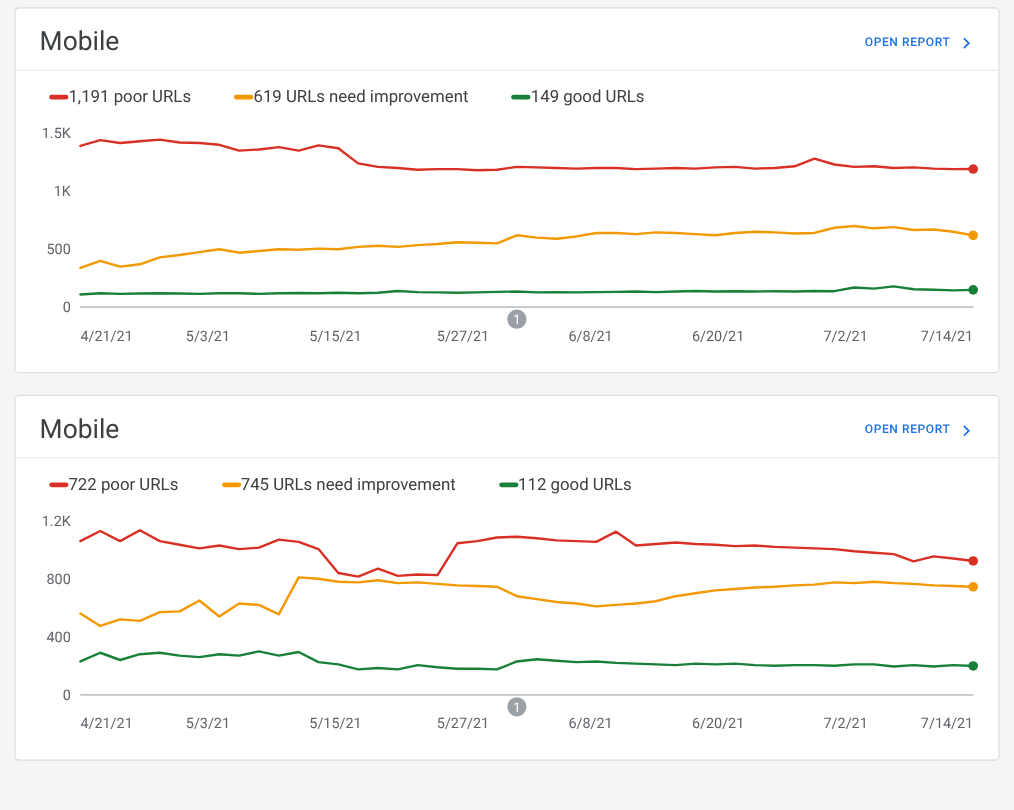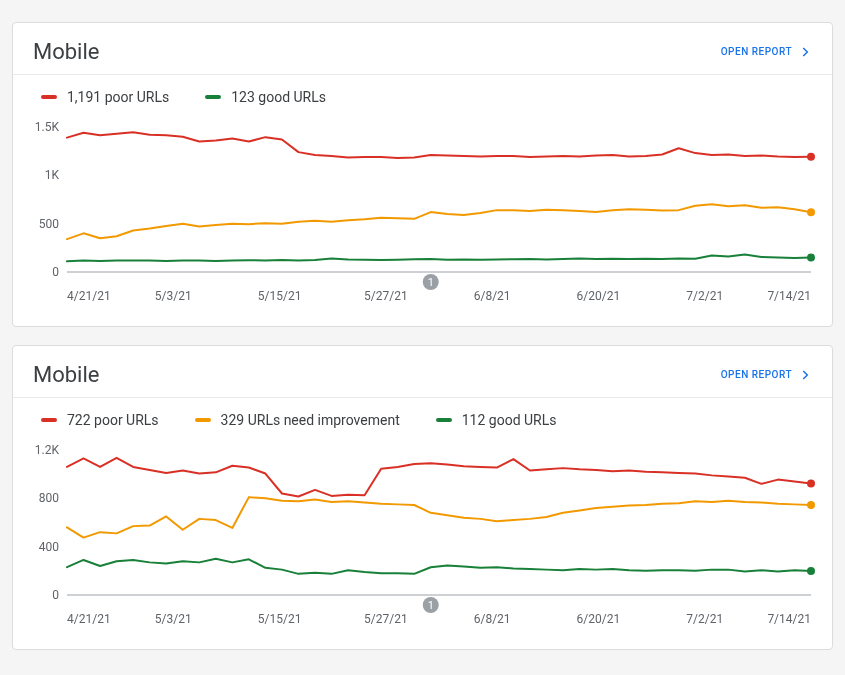--- a/index.html
+++ b/index.html
@@ -1,24 +1,24 @@
 <!DOCTYPE html>
 <html><head>
 <meta charset="utf-8">
 <style>
   html,body{margin:0;padding:0;background:#f5f5f5;font-family:Roboto,Arial,sans-serif;color:#202124;}
-  .page{width:845px;height:675px;box-sizing:border-box;padding:22px 12px 12px;}
+  .page{width:845px;height:675px;box-sizing:border-box;padding:6px 12px 12px;}
   .card{background:#fff;border:1px solid #dadce0;border-radius:4px;margin-bottom:18px;}
   .card-head{display:flex;align-items:center;justify-content:space-between;padding:16px 20px 10px;}
   .card-title{font-size:22px;font-weight:400;color:#3c4043;}
   .open-report{display:flex;align-items:center;gap:6px;color:#1a73e8;font-size:10px;font-weight:500;letter-spacing:.5px;cursor:pointer;}
   .open-report .chev{width:14px;height:14px;display:inline-block;}
   .hr{height:1px;background:#e8eaed;margin:0;}
   .legend{display:flex;gap:36px;padding:14px 28px 6px;}
-  .leg{display:flex;align-items:center;gap:10px;font-size:14px;color:#3c4043;}
+  .leg{display:flex;align-items:center;font-size:14px;color:#3c4043;}
   .swatch{width:16px;height:4px;border-radius:2px;display:inline-block;}
   .sw-red{background:#d93025;}
   .sw-amb{background:#f29900;}
   .sw-grn{background:#188038;}
   .chart-wrap{position:relative;padding:6px 14px 14px;}
   svg{display:block;}
 </style>
 </head>
 <body>
 <div class="page">
@@ -35,22 +35,26 @@
       </span>
     </div>
   </div>
   <div class="hr"></div>
   <div class="legend">
     <div class="leg">
           <span class="swatch sw-red"></span>
           <span>1,191 poor URLs</span>
         </div>
     <div class="leg">
+          <span class="swatch sw-amb"></span>
+          <span>619 URLs need improvement</span>
+        </div>
+    <div class="leg">
           <span class="swatch sw-grn"></span>
-          <span>123 good URLs</span>
+          <span>149 good URLs</span>
         </div>
   </div>
   <div class="chart-wrap">
     <svg id="chart-mobile" width="800" height="195">
           <line x1="40" x2="784" y1="155" y2="155" stroke="#bdc1c6" stroke-width="1"></line>
           <text x="32" y="159" text-anchor="end" font-size="12" fill="#5f6368">0</text>
           <line x1="40" x2="784" y1="106.66666666666667" y2="106.66666666666667" stroke="transparent" stroke-width="1"></line>
           <text x="32" y="110.66666666666667" text-anchor="end" font-size="12" fill="#5f6368">500</text>
           <line x1="40" x2="784" y1="58.333333333333336" y2="58.333333333333336" stroke="transparent" stroke-width="1"></line>
           <text x="32" y="62.333333333333336" text-anchor="end" font-size="12" fill="#5f6368">1K</text>
@@ -90,21 +94,21 @@
     </div>
   </div>
   <div class="hr"></div>
   <div class="legend">
     <div class="leg">
           <span class="swatch sw-red"></span>
           <span>722 poor URLs</span>
         </div>
     <div class="leg">
           <span class="swatch sw-amb"></span>
-          <span>329 URLs need improvement</span>
+          <span>745 URLs need improvement</span>
         </div>
     <div class="leg">
           <span class="swatch sw-grn"></span>
           <span>112 good URLs</span>
         </div>
   </div>
   <div class="chart-wrap">
     <svg id="chart-desktop" width="800" height="195">
           <line x1="40" x2="784" y1="155" y2="155" stroke="#bdc1c6" stroke-width="1"></line>
           <text x="32" y="159" text-anchor="end" font-size="12" fill="#5f6368">0</text>

